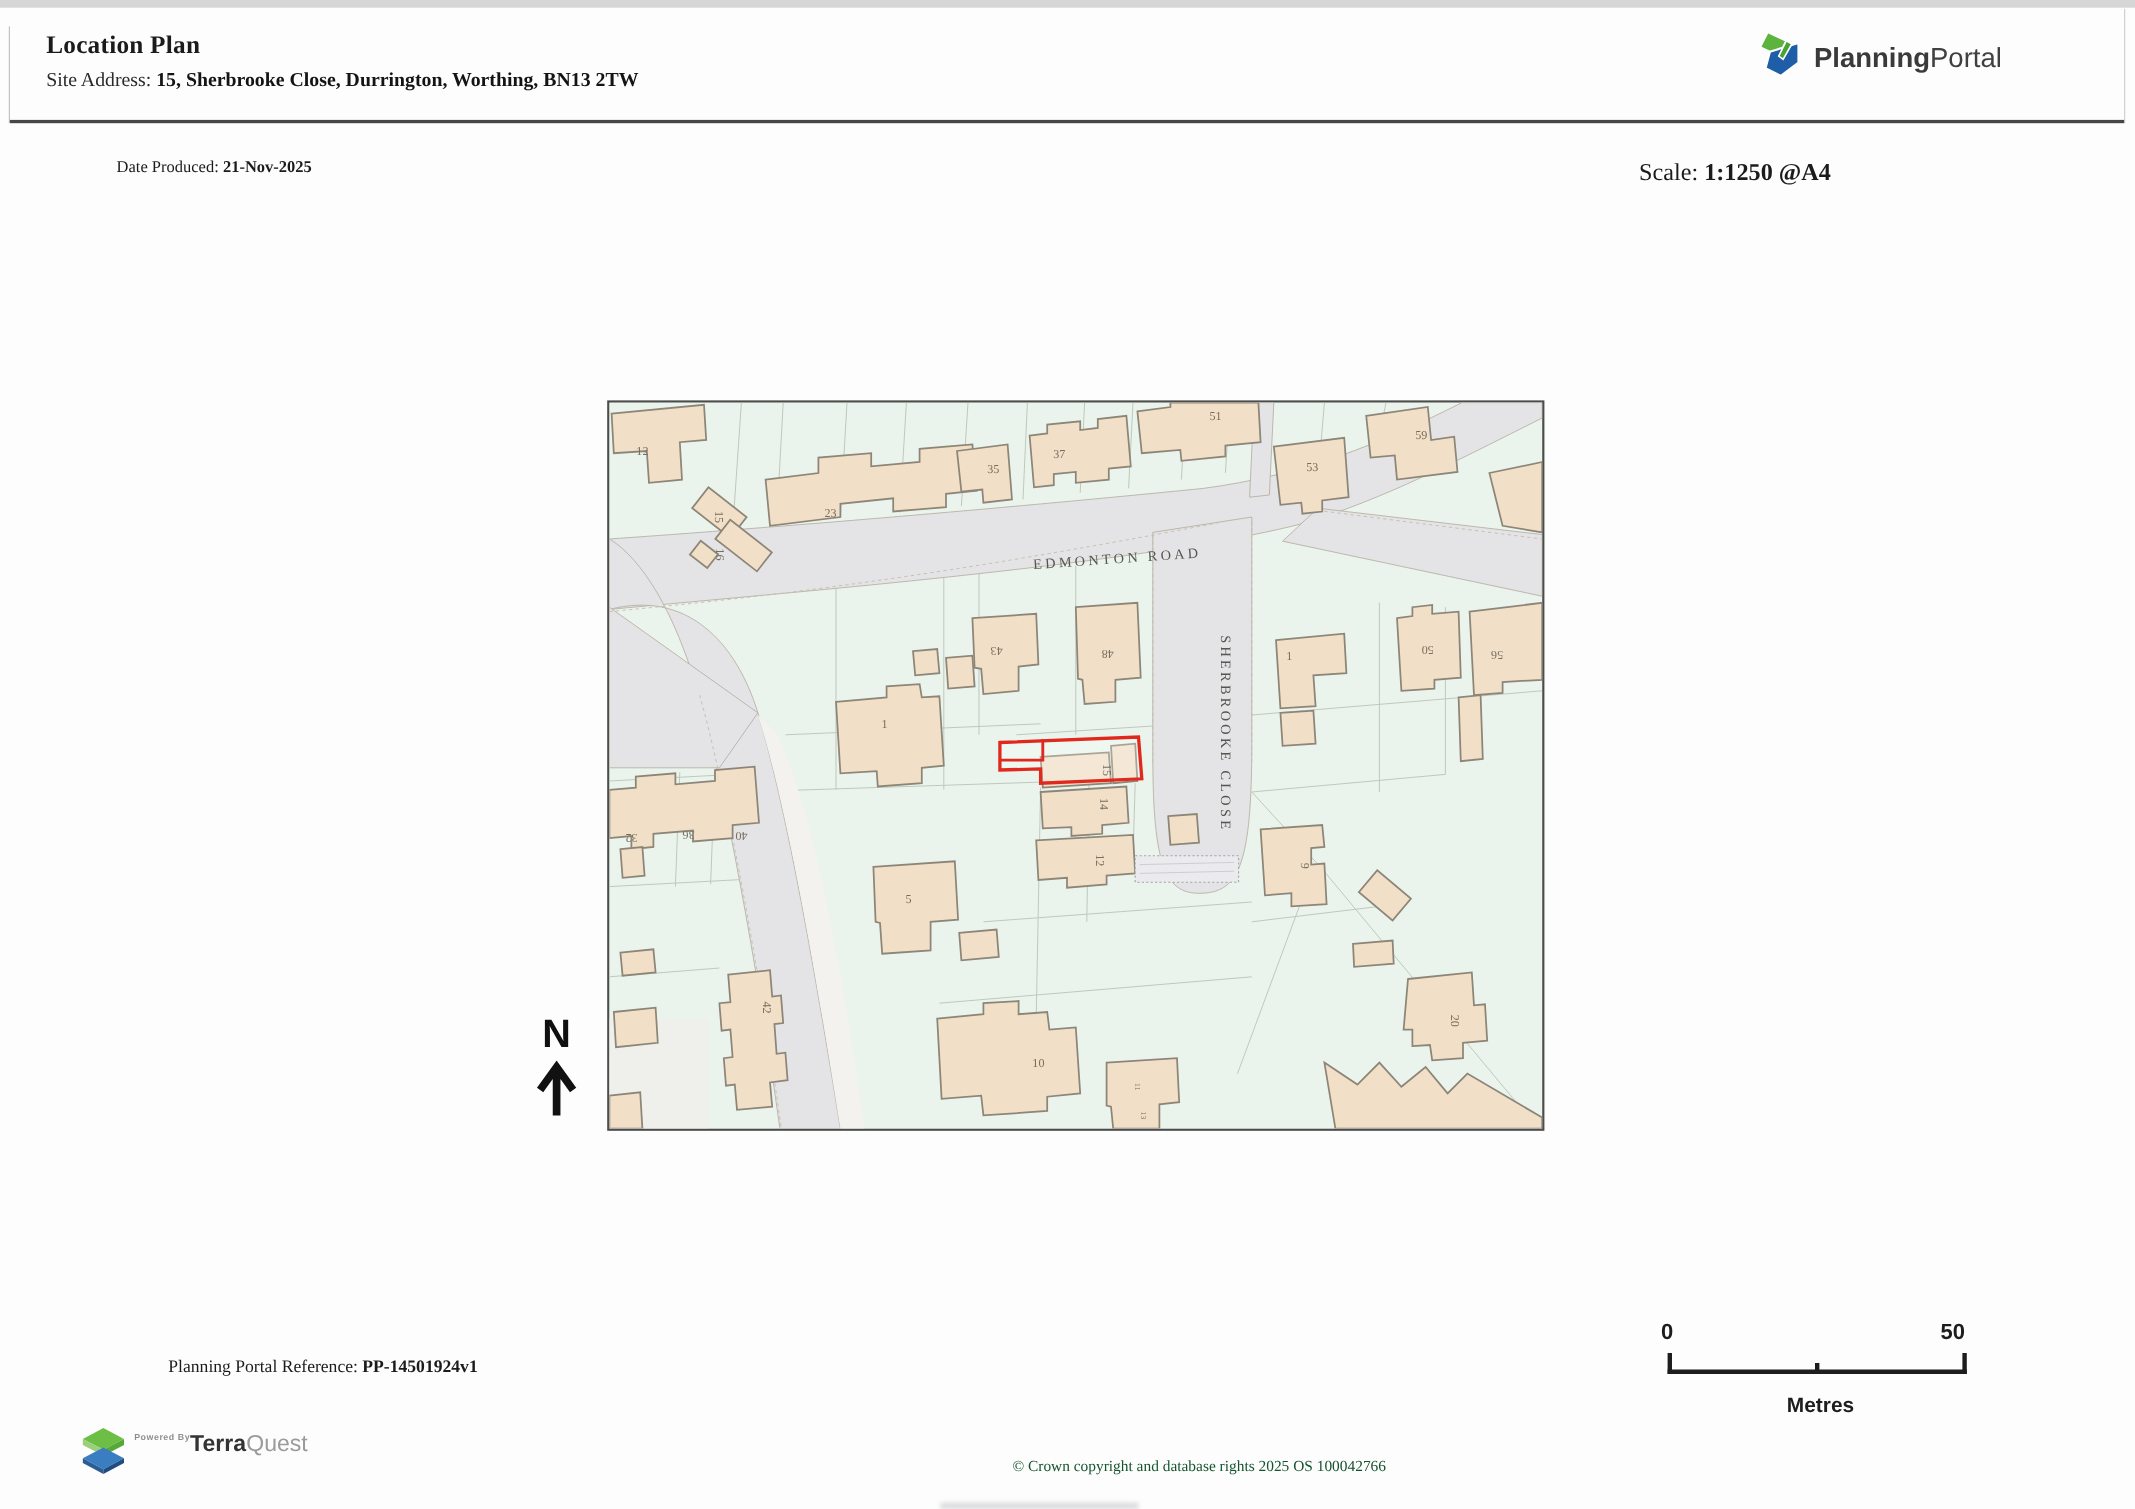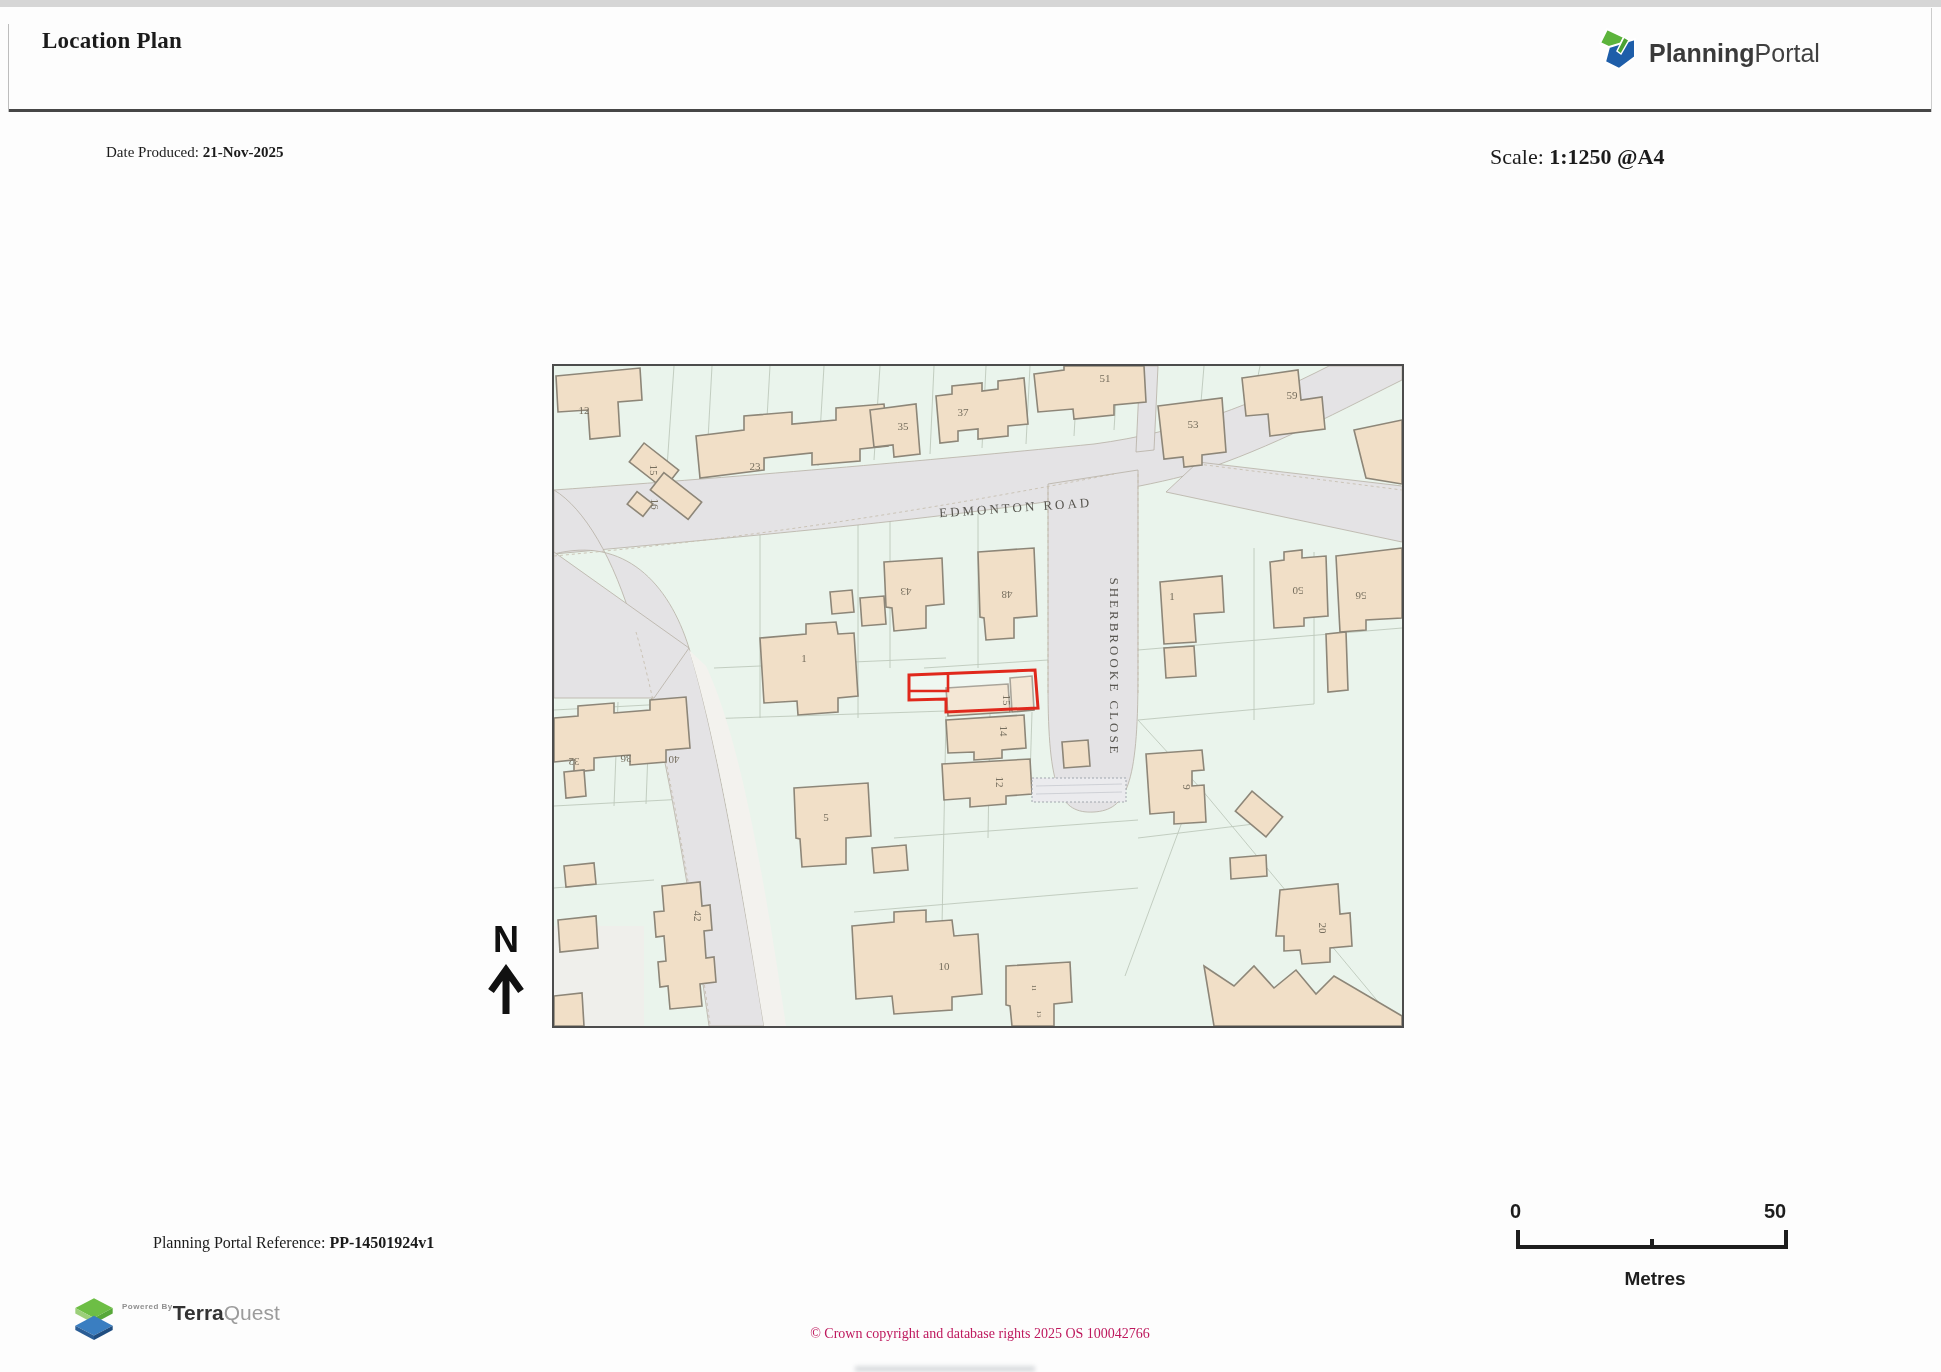--- a/index.html
+++ b/index.html
@@ -35,33 +35,36 @@
   #ref-line{left:153px;top:1234px;font-size:16px;}
   #sb-0{left:1510px;top:1200px;font-family:"Liberation Sans",sans-serif;font-weight:bold;font-size:20px;color:#1d1d1d;}
   #sb-50{left:1764px;top:1200px;font-family:"Liberation Sans",sans-serif;font-weight:bold;font-size:20px;color:#1d1d1d;}
   #sb-unit{left:1565px;top:1268px;width:180px;text-align:center;font-family:Liberation Sans, sans-serif;
            font-weight:bold;font-size:19px;color:#1d1d1d;}
   #tq{left:72px;top:1296px;display:flex;align-items:flex-start;gap:6px;}
   #tq-text{display:flex;flex-direction:row;margin-top:6px;}
   #tq-pb{font-family:"Liberation Sans",sans-serif;font-size:8px;font-weight:bold;color:#8f8f8f;letter-spacing:.5px;}
   #tq-name{font-family:"Liberation Sans",sans-serif;font-size:21px;font-weight:bold;color:#333;line-height:1.05;}
   #tq-name .lt{font-weight:normal;color:#9b9b9b;}
-  #copyright{left:700px;top:1326px;width:560px;text-align:center;font-size:14px;color:#be185d;}
+  #copyright{left:700px;top:1326px;width:560px;text-align:right;font-size:14px;color:#14532d;}
   #smudge{left:855px;top:1366px;width:180px;height:6px;background:#9aa2a8;opacity:.35;filter:blur(2px);}
 </style>
 </head>
 <body>
 
 <div id="page">
 
   <div class="abs" id="top-strip"></div>
   <div class="abs" id="edge-left"></div>
   <div class="abs" id="edge-right"></div>
 
   <div class="abs" id="title">Location Plan</div>
+  <div class="abs" id="site-line">
+    <span>Site Address: </span><b>15, Sherbrooke Close, Durrington, Worthing, BN13 2TW</b>
+  </div>
 
   <div class="abs" id="pp-logo">
     <svg width="46" height="50" viewBox="0 0 46 50">
       <polygon points="14,1 31,9 24,23 7,15" fill="#5cb43c" stroke="#ffffff" stroke-width="2"></polygon>
       <path d="M16,19 L42,11 L42,29 L26,41 L12,34 Z" fill="#1e5ea9" stroke="#ffffff" stroke-width="2"></path>
       <polygon points="24,23 31,9 36,12 28,26" fill="#4aa233" stroke="#ffffff" stroke-width="1.5"></polygon>
     </svg>
     <div id="pp-word"><span>Planning</span><span class="lt">Portal</span></div>
   </div>
 

